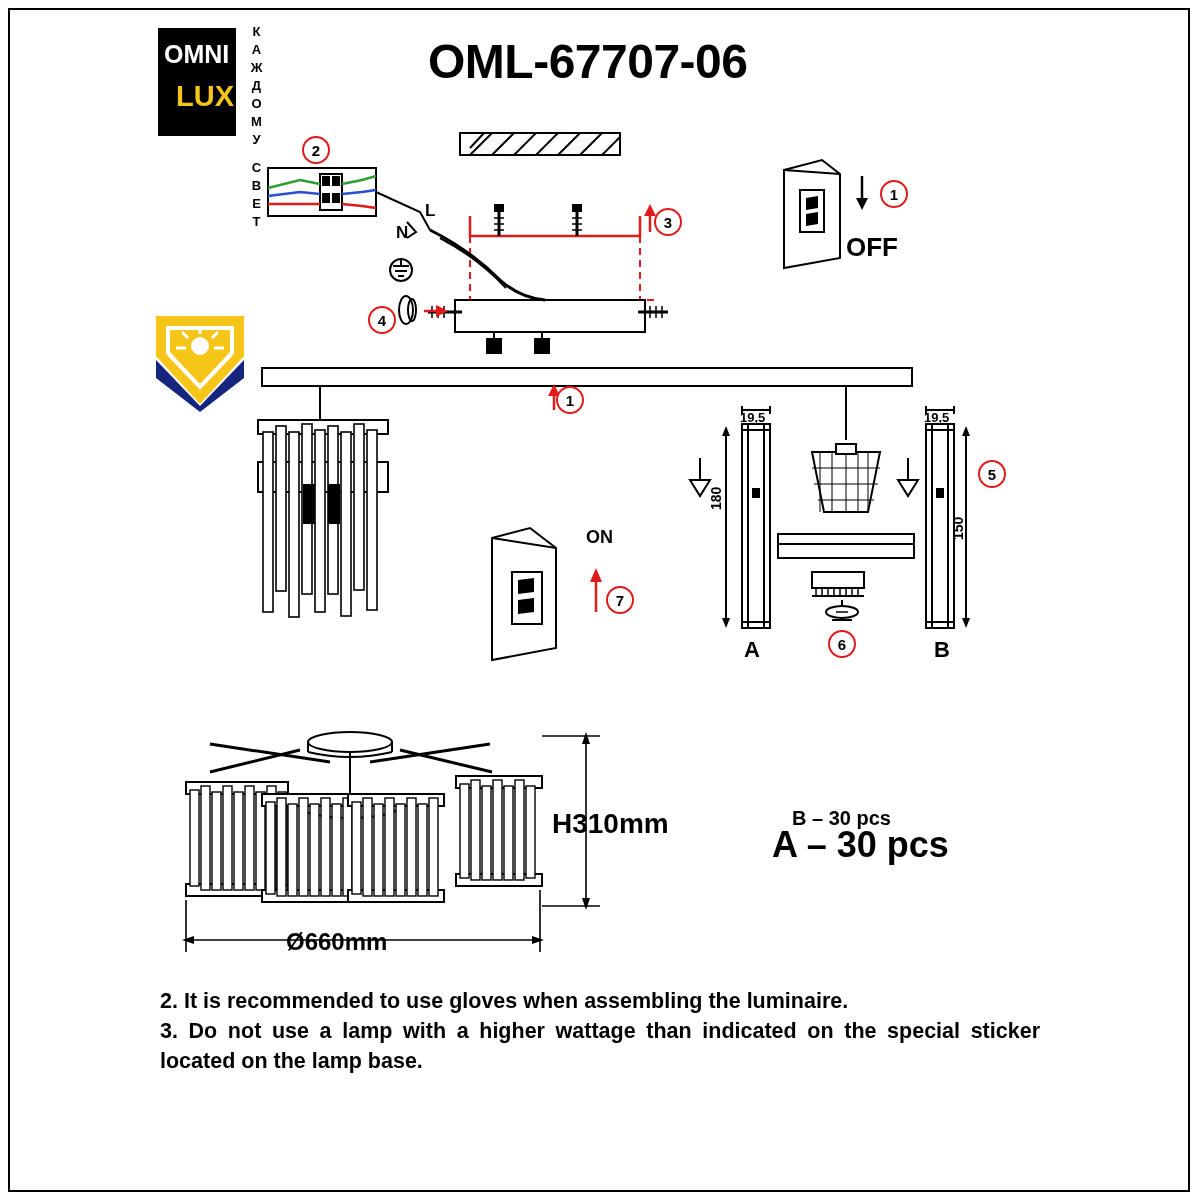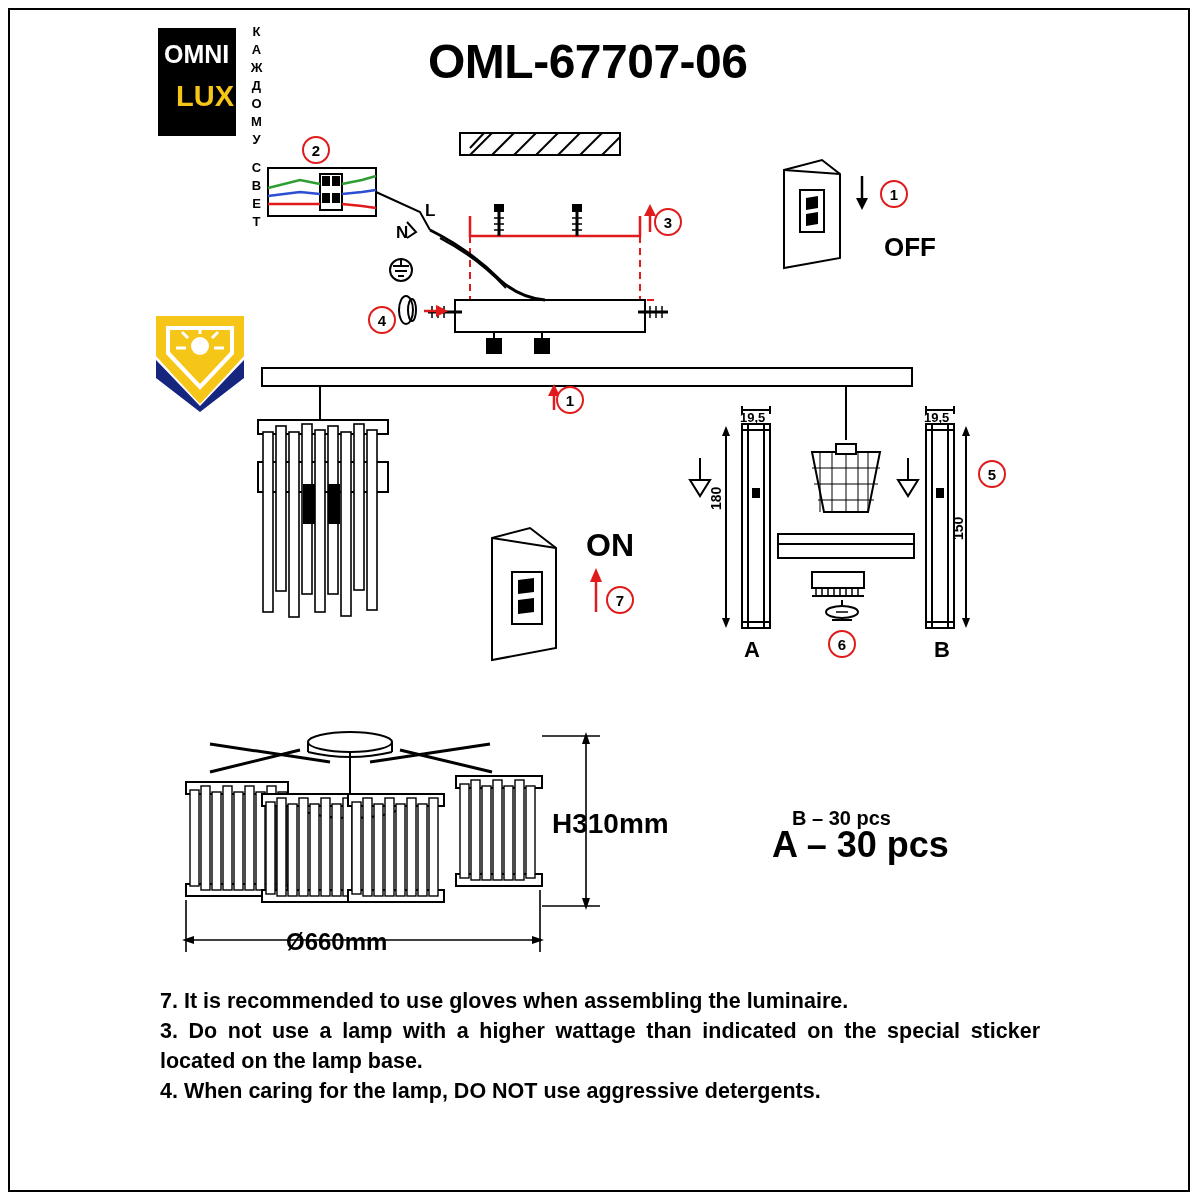--- a/index.html
+++ b/index.html
@@ -106,22 +106,22 @@
   }
 
   
   .lbl {
     position: absolute;
     font-family: "Liberation Sans", sans-serif;
     font-weight: bold;
     color: #000;
     white-space: nowrap;
   }
-  .lbl-off { left: 884px; top: 232px; font-size: 26px; }
-  .lbl-on  { left: 586px; top: 527px; font-size: 32px; text-align: center; }
+  .lbl-off { left: 846px; top: 232px; font-size: 26px; }
+  .lbl-on  { left: 586px; top: 527px; font-size: 18px; text-align: center; }
   .lbl-a   { left: 744px; top: 637px; font-size: 22px; }
   .lbl-b   { left: 934px; top: 637px; font-size: 22px; }
   .lbl-195a { left: 740px; top: 410px; font-size: 13px; font-weight: bold; }
   .lbl-195b { left: 924px; top: 410px; font-size: 13px; font-weight: bold; }
   .lbl-180 { left: 708px; top: 510px; font-size: 14px; transform: rotate(-90deg); transform-origin: left top; }
   .lbl-150 { left: 950px; top: 540px; font-size: 14px; transform: rotate(-90deg); transform-origin: left top; }
   .lbl-h310 { left: 552px; top: 808px; font-size: 28px; }
   .lbl-d660 { left: 286px; top: 928px; font-size: 24px; }
   .lbl-pcsA { left: 772px; top: 800px; font-size: 36px; margin-top: 24px; }
   .lbl-pcsB { left: 772px; top: 807px; font-size: 20px; margin-left: 20px; }
@@ -496,18 +496,17 @@
   <div class="lbl lbl-195a">19,5</div>
   <div class="lbl lbl-195b">19,5</div>
   <div class="lbl lbl-180">180</div>
   <div class="lbl lbl-150">150</div>
   <div class="lbl lbl-h310">H310mm</div>
   <div class="lbl lbl-d660">Ø660mm</div>
   <div class="lbl lbl-pcsA">A – 30 pcs</div>
   <div class="lbl lbl-pcsB">B – 30 pcs</div>
 
   <div class="notes">
-    <p>7. It is recommended to use gloves when assembling the luminaire.</p>
+    <p>2. It is recommended to use gloves when assembling the luminaire.</p>
     <p>3. Do not use a lamp with a higher wattage than indicated on the special sticker located on the lamp base.</p>
-    <p>4. When caring for the lamp, DO NOT use aggressive detergents.</p>
   </div>
 
 </div>
 
 </body></html>

